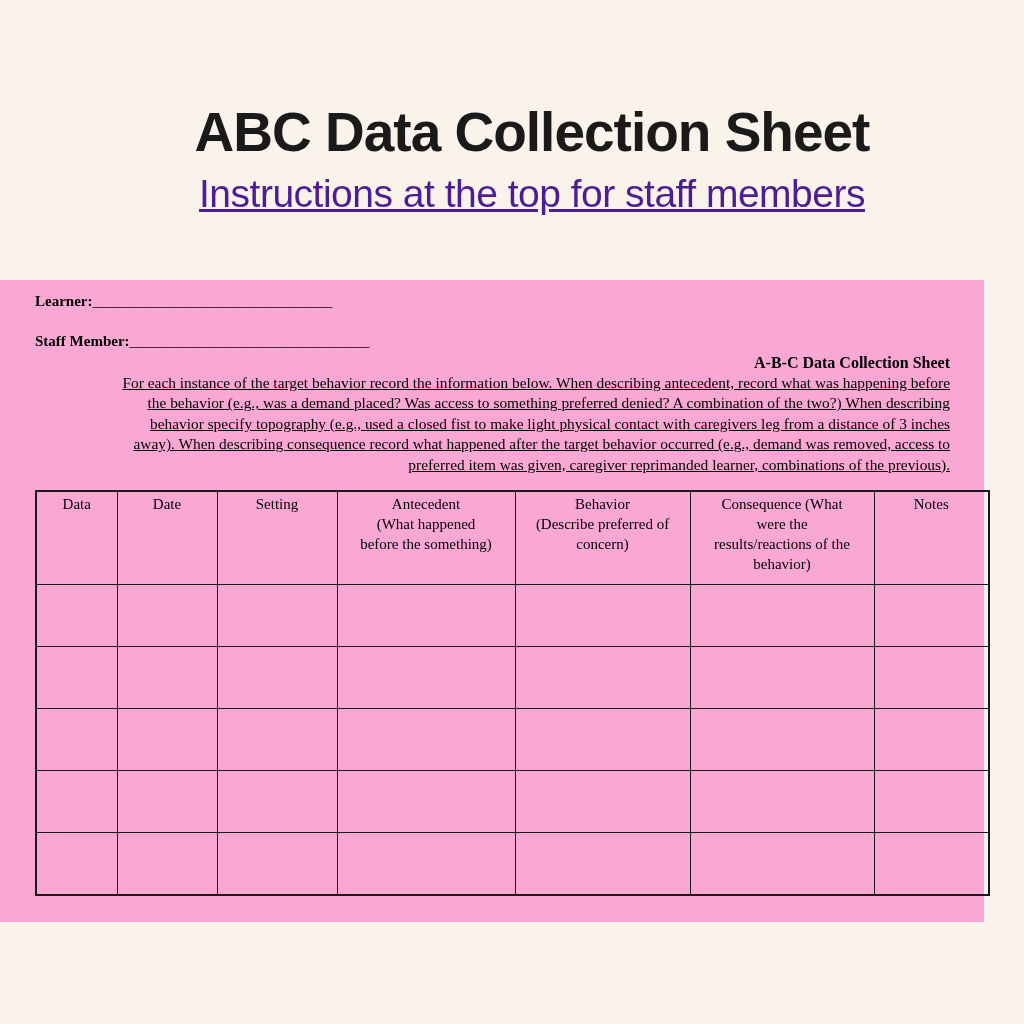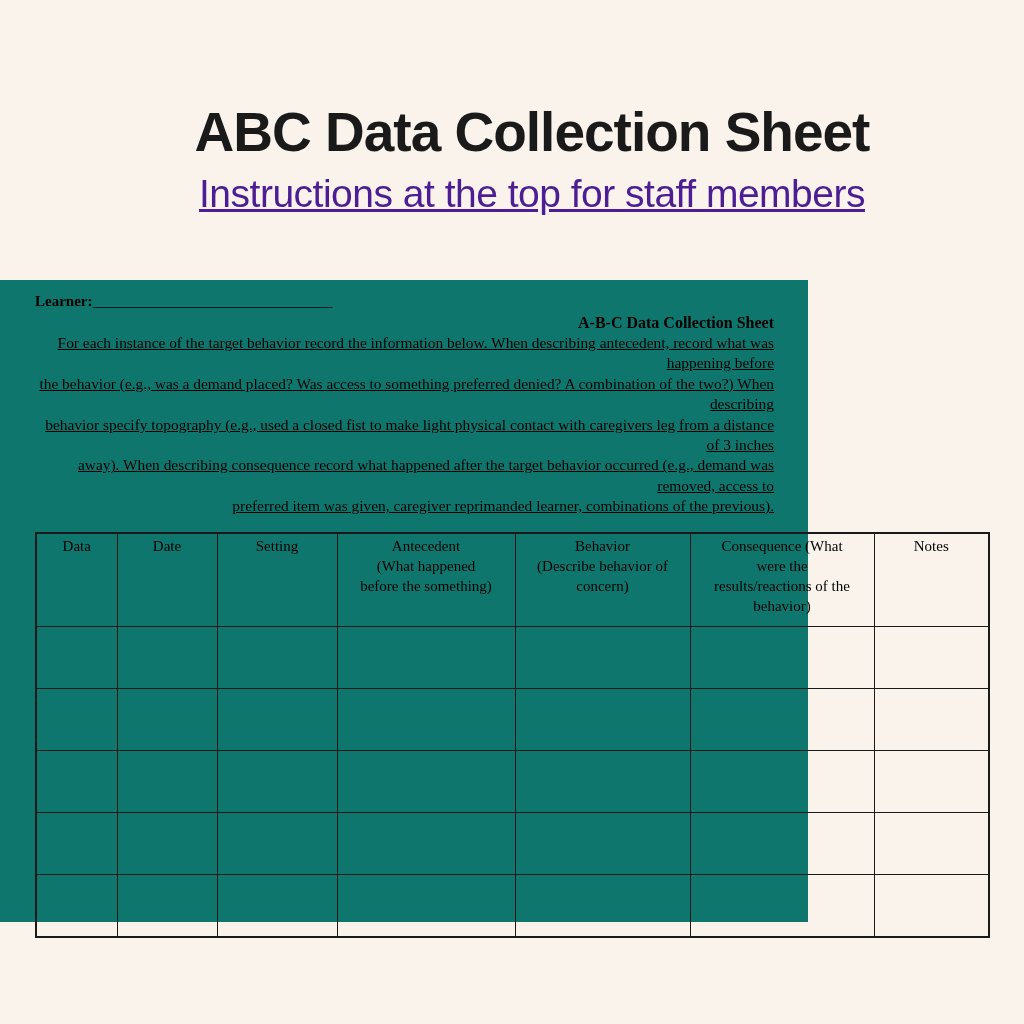--- a/index.html
+++ b/index.html
@@ -32,22 +32,22 @@
     font-weight: 400;
     font-size: 39px;
     line-height: 1.1;
     letter-spacing: -0.5px;
     color: #4c1d95;
     text-decoration: underline;
   }
 
   .doc {
     position: absolute; top: 280px; left: 0;
-    width: 808px; height: 642px;
-    background: #0f766e;
+    width: 984px; height: 642px;
+    background: #f9a8d4;
     box-sizing: border-box;
     padding: 12px 34px 0 35px;
     color: #000000;
   }
   .field-row { font-size: 15px; line-height: 19px; }
   .field-row .label { font-weight: 700; }
   .field-row .line { font-weight: 400; letter-spacing: 0; }
   .staff { margin-top: 21px; }
 
   .sheet-heading {
@@ -96,20 +96,21 @@
 
 <div class="masthead">
   <h1 class="title">ABC Data Collection Sheet</h1>
   <div class="subtitle">Instructions at the top for staff members</div>
 </div>
 
 <div class="doc">
 
   <div class="field-row"><span class="label">Learner:</span><span class="line">________________________________</span></div>
 
+  <div class="field-row staff"><span class="label">Staff Member:</span><span class="line">________________________________</span></div>
 
   <div class="sheet-heading">A-B-C Data Collection Sheet</div>
 
   <div class="instructions">For each instance of the target behavior record the information below. When describing antecedent, record what was happening before
 the behavior (e.g., was a demand placed? Was access to something preferred denied? A combination of the two?) When describing
 behavior specify topography (e.g., used a closed fist to make light physical contact with caregivers leg from a distance of 3 inches
 away). When describing consequence record what happened after the target behavior occurred (e.g., demand was removed, access to
 preferred item was given, caregiver reprimanded learner, combinations of the previous).</div>
 
   <table class="abc-table">
@@ -124,21 +125,21 @@
     </colgroup>
     <thead>
       <tr>
         <th>Data</th>
         <th>Date</th>
         <th>Setting</th>
         <th>Antecedent
 (What happened
 before the something)</th>
         <th>Behavior
-(Describe behavior of
+(Describe preferred of
 concern)</th>
         <th>Consequence (What
 were the
 results/reactions of the
 behavior)</th>
         <th>Notes</th>
       </tr>
     </thead>
     <tbody>
         <tr>

